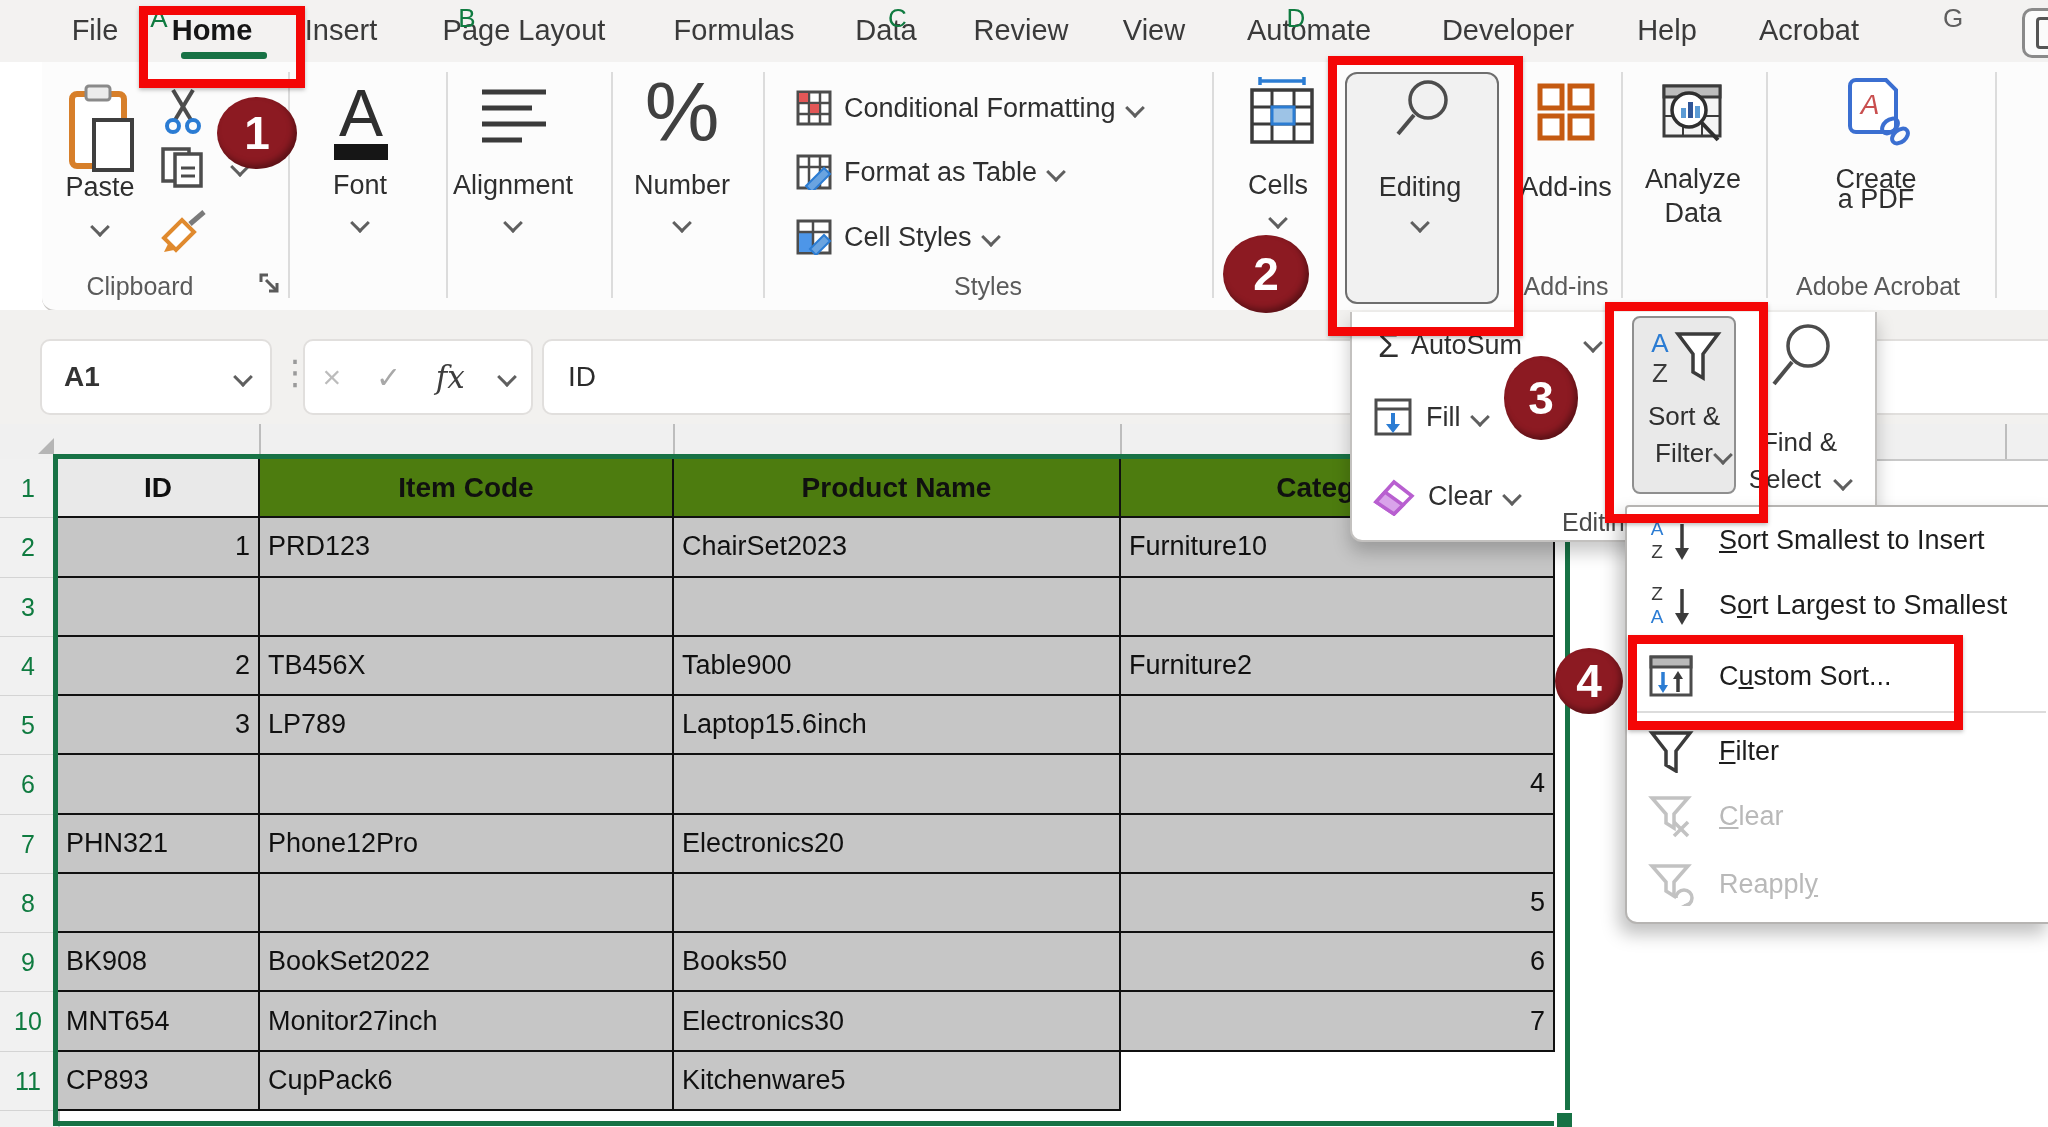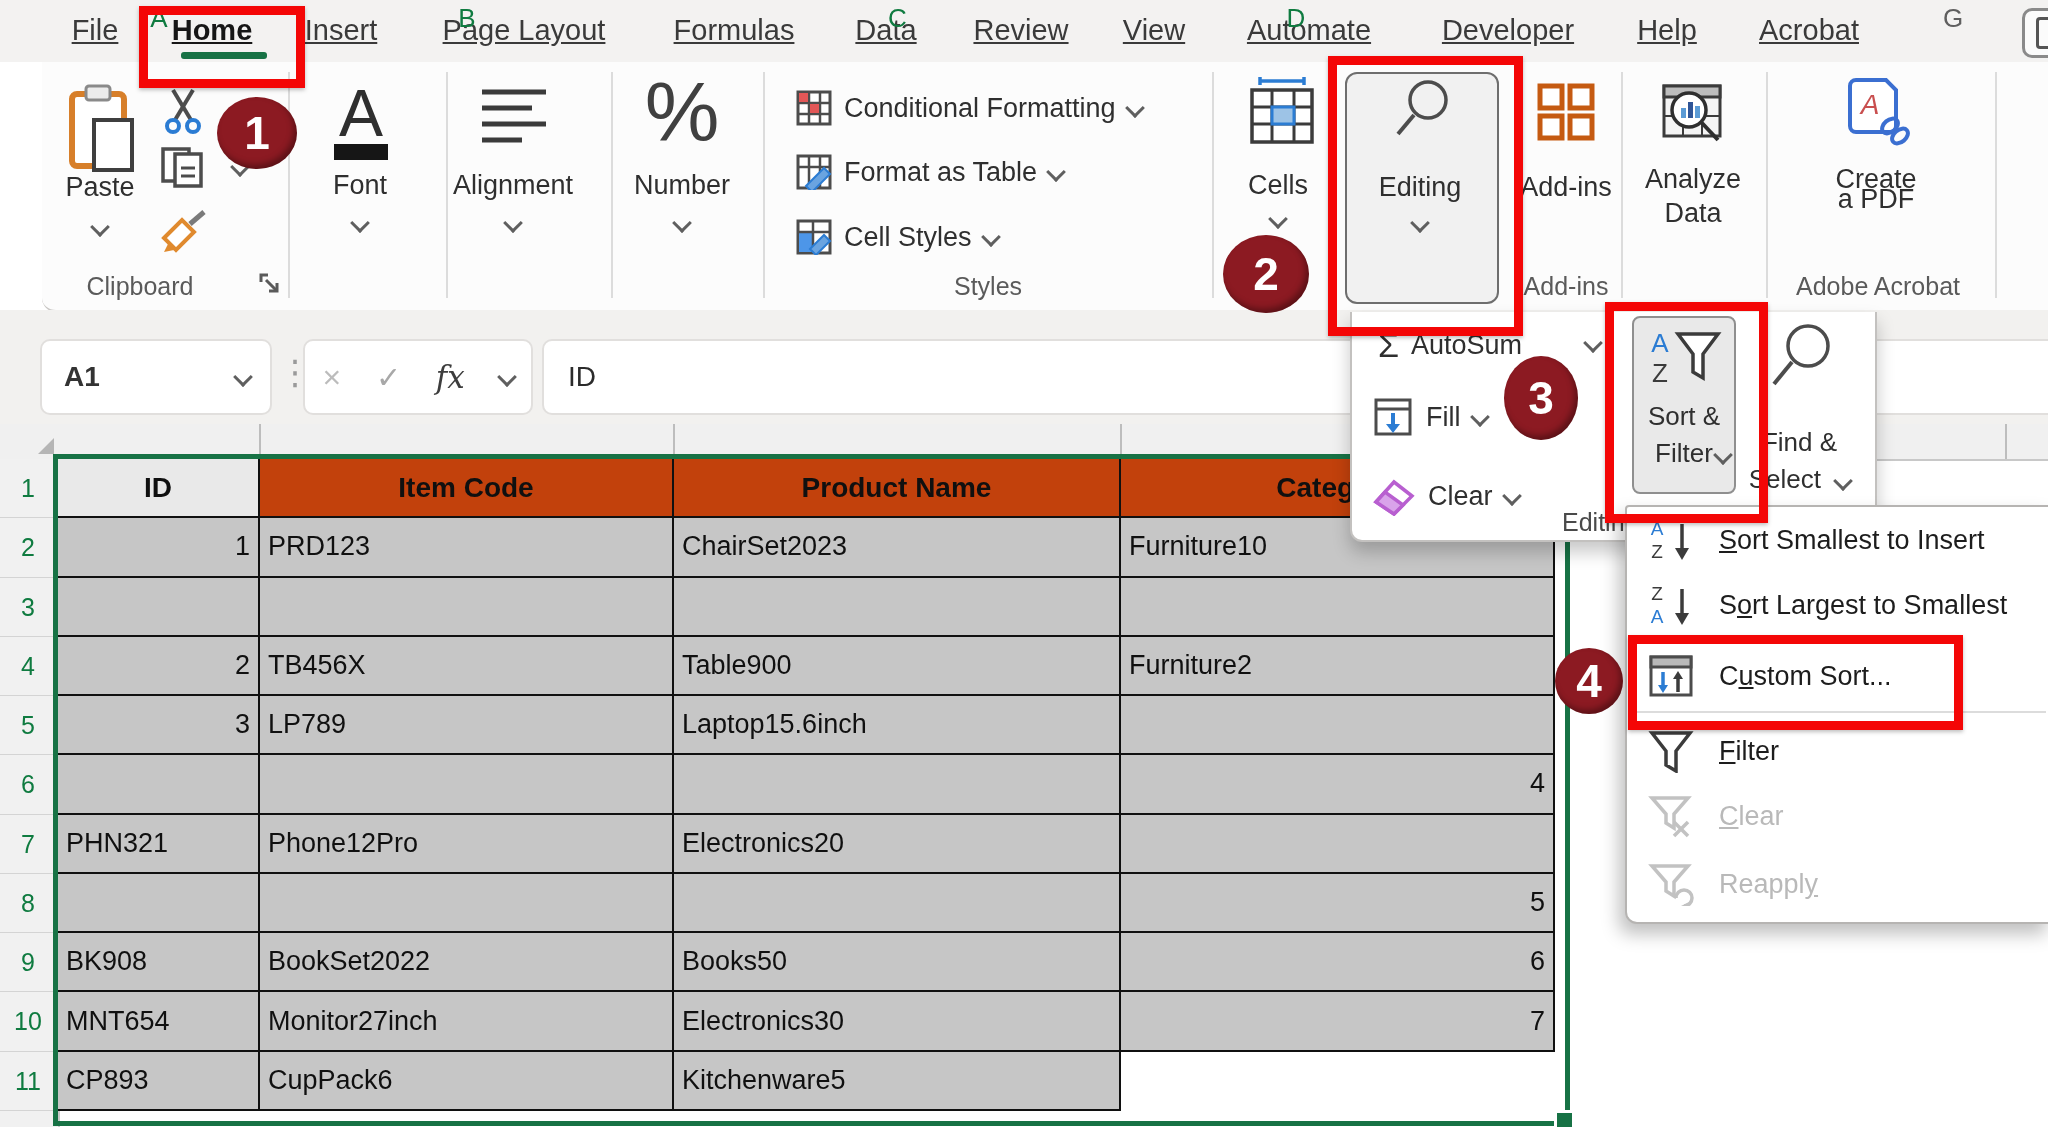--- a/index.html
+++ b/index.html
@@ -1,21 +1,21 @@
 <!DOCTYPE html>
 <html><head>
 <meta charset="utf-8">
 <style>
   html,body{margin:0;padding:0;background:#ddd;}
   #app{position:relative;width:2048px;height:1127px;background:#ffffff;overflow:hidden;
        font-family:"Liberation Sans",sans-serif;color:#333;}
   .a{position:absolute;}
   
   .tabrow{left:0;top:0;width:2048px;height:62px;background:#f3f2f1;}
-  .tab{top:14px;transform:translateX(-50%);font-size:29px;color:#3a3a3a;white-space:nowrap;cursor:default;text-decoration:underline;}
+  .tab{top:14px;transform:translateX(-50%);font-size:29px;color:#3a3a3a;white-space:nowrap;cursor:default;}
   .tab.active{color:#161616;font-weight:700;}
   .home-underline{left:181px;top:52px;width:86px;height:7px;background:#177245;border-radius:3px;}
   .partial-btn{left:2022px;top:8px;width:46px;height:44px;border:3px solid #8a8a8a;border-radius:10px;background:#fbfbfb;}
   .partial-glyph{left:2036px;top:17px;width:14px;height:26px;border:3px solid #555;border-right:none;border-radius:4px 0 0 4px;}
   
   .ribbon{left:42px;top:62px;width:2006px;height:248px;background:#fcfcfc;border-bottom:2px solid #c9c7c5;border-radius:0 0 0 14px;}
   .divider{top:72px;width:2px;height:226px;background:#dcdcdc;}
   .biglabel{transform:translateX(-50%);font-size:27px;color:#2f2f2f;white-space:nowrap;}
   .grouplabel{transform:translateX(-50%);top:272px;font-size:25px;color:#5a5a5a;white-space:nowrap;}
   .chev{display:inline-block;width:11px;height:11px;border-right:3px solid #5f5f5f;border-bottom:3px solid #5f5f5f;transform:rotate(45deg);}
@@ -35,21 +35,21 @@
   .cornerbox{left:0;top:424px;width:58px;height:35px;background:#f0f0f0;border-right:2px solid #c8c8c8;border-bottom:2px solid #c8c8c8;}
   .cornertri{left:38px;top:438px;width:0;height:0;border-left:16px solid transparent;border-bottom:16px solid #b5b5b5;}
   .colletter{top:3px;font-size:26px;color:#0f7b40;text-align:center;}
   .colletter.far{color:#5f5f5f;}
   .hdiv{top:424px;width:2px;height:35px;background:#bdbdbd;}
   .gutter{left:0;top:459px;width:58px;height:668px;background:#f1f1f1;border-right:2px solid #c8c8c8;}
   .rownum{width:56px;height:59.27px;line-height:59.27px;text-align:center;font-size:25px;color:#0f7b40;border-bottom:1px solid #d4d4d4;box-sizing:border-box;}
   .grid{left:58px;top:459px;display:grid;grid-template-columns:202px 414px 447px 434px;grid-auto-rows:59.27px;}
   .cell{box-sizing:border-box;border-right:2.5px solid #101010;border-bottom:2.5px solid #101010;background:#c6c6c6;
         font-size:27px;color:#101010;padding:0 8px;display:flex;align-items:center;overflow:hidden;white-space:nowrap;}
-  .cell.h{font-weight:700;font-size:28px;justify-content:center;background:#c2410c;}
+  .cell.h{font-weight:700;font-size:28px;justify-content:center;background:#4d7c0f;}
   .cell.h.a1{background:#e9e9e9;}
   .cell.numcol{justify-content:flex-end;}
   .selection{left:53px;top:454px;width:1507px;height:662px;border:5px solid #177245;pointer-events:none;}
   .fillhandle{right:-10px;bottom:-10px;width:15px;height:15px;background:#177245;border:3px solid #fff;position:absolute;}
   
   .panel{left:1350px;top:312px;width:523px;height:228px;background:#fff;border:2px solid #c3c1bf;border-top:none;
          border-radius:0 0 12px 12px;box-shadow:0 10px 18px rgba(0,0,0,.22);z-index:20;}
   .flyrow{display:flex;align-items:center;gap:12px;font-size:27px;color:#2f2f2f;white-space:nowrap;z-index:21;}
   .sfbtn{left:1632px;top:316px;width:100px;height:174px;background:#e9e9e9;border:2px solid #8f8f8f;border-radius:8px;z-index:21;
          display:flex;flex-direction:column;align-items:center;}

